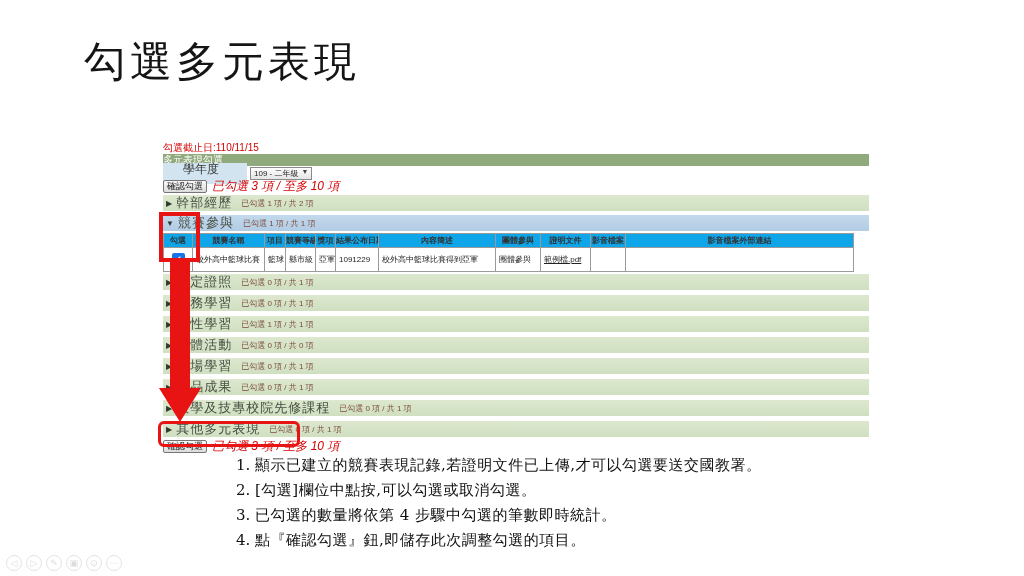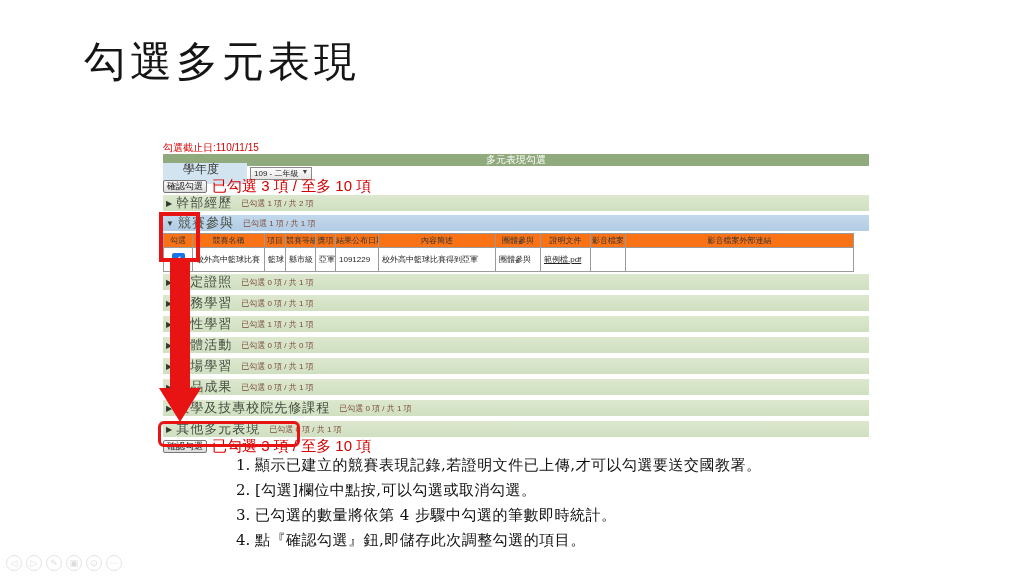--- a/index.html
+++ b/index.html
@@ -22,46 +22,46 @@
   }
   .slide-title{
     position:absolute;left:84px;top:34px;
     font-family:"DejaVu Serif","Liberation Serif",serif;
     font-size:42px;font-weight:400;color:#151515;letter-spacing:4px;
   }
   
   .shot{position:absolute;left:163px;top:126px;width:706px;margin-top:16px;}
   .deadline{height:11px;line-height:11px;font-size:10px;color:var(--red-text);}
   .banner{height:12px;line-height:12px;margin-top:1px;margin-bottom:1px;
-    background:var(--header-green);color:#fff;font-size:10px;text-align:center;}
+    background:var(--header-green);color:#fff;font-size:10px;}
   .year-row{display:flex;align-items:center;height:13px;}
   .year-label{width:84px;height:21px;line-height:13px;background:var(--year-bg);
     font-size:12px;color:#333;padding-left:20px;}
   .dropdown{margin-left:3px;height:13px;display:flex;align-items:flex-start;gap:3px;
     border:1px solid #8a8a8a;background:linear-gradient(#ffffff,#e4e4e4);
     font-size:8px;padding:0 3px;color:#222;}
   .dd-caret{font-size:7px;color:#444;}
   .confirm-row{display:flex;align-items:center;gap:5px;height:13px;}
   .btn{height:13px;line-height:11px;border:1px solid #767676;border-radius:2px;
     background:linear-gradient(#f9f9f9,#dcdcdc);font-size:9px;padding:0 3px;color:#222;}
-  .summary{font-size:15px;color:var(--red-text);}
+  .summary{font-size:12px;color:var(--red-text);font-style:italic;}
   .seclist.top{margin-top:2px;}
   .secbar{height:16px;display:flex;align-items:center;padding-left:3px;
     background:linear-gradient(var(--sec-green-a),var(--sec-green-b));}
   .secbar.blue{background:linear-gradient(var(--sec-blue-a),var(--sec-blue-b));}
   .seclist.top .secbar{margin-top:0;}
   .seclist.top .secbar + .secbar{margin-top:4px;}
   .seclist.bottom .secbar{margin-top:2px;}
   .seclist.bottom .secbar + .secbar{margin-top:5px;}
   .arrow{font-size:8px;color:#2f3a2c;margin-right:4px;}
   .secname{font-size:13px;color:#474f43;letter-spacing:1px;}
   .seccount{font-size:8px;color:#7c4a3a;margin-left:9px;}
   table.grid{margin-top:2px;border-collapse:collapse;table-layout:fixed;width:690px;background:#fff;}
   .grid th,.grid td{border:1px solid #9a9a9a;font-size:8px;overflow:hidden;white-space:nowrap;}
-  .grid th{height:14px;background:#f97316;font-weight:400;color:#333;text-align:center;}
+  .grid th{height:14px;background:#0ea5e9;font-weight:700;color:#333;text-align:center;}
   .grid td{height:24px;padding:0 3px;color:#222;}
   .chk-cell{text-align:center;}
   .checkbox{width:13px;height:13px;margin:0 auto;border-radius:2px;
     background:var(--checkbox-blue);color:#fff;font-size:10px;line-height:13px;
     text-align:center;font-weight:bold;}
   .link-cell{color:var(--link-blue);text-decoration:underline;}
   .footer-row{margin-top:3px;}
   
   .ann-box-chk{position:absolute;left:159px;top:212px;width:41px;height:50px;
     border:4px solid var(--annotation-red);}

